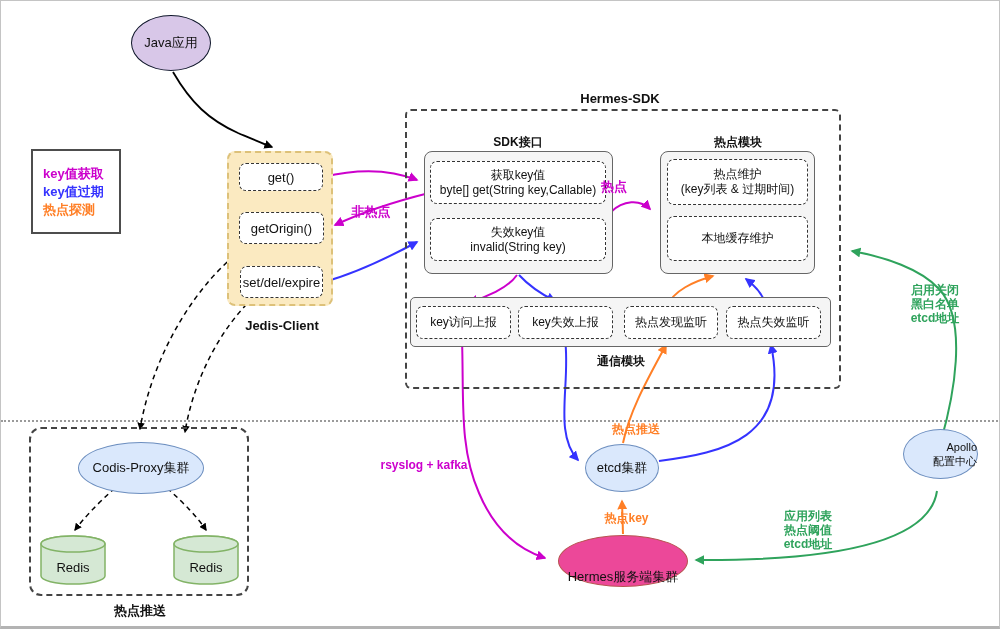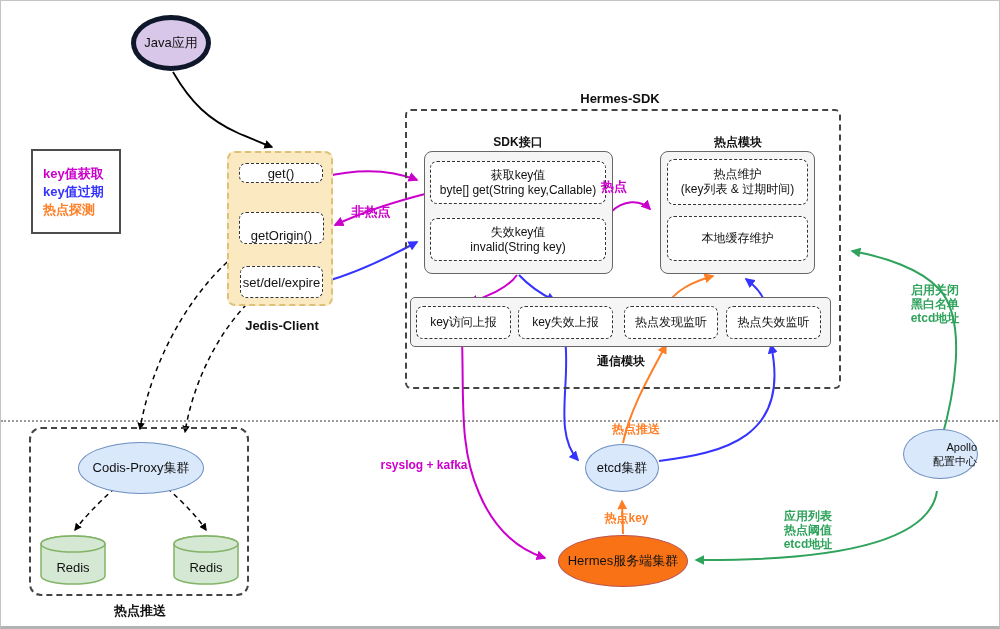--- a/index.html
+++ b/index.html
@@ -2,23 +2,23 @@
 <html><head>
 <meta charset="utf-8">
 <style>
   html,body { margin:0; padding:0; background:#f2f2f2; font-family:"Liberation Sans",sans-serif; }
   .canvas { position:relative; width:1000px; height:629px; background:#ffffff;
             border:1px solid #c4c4c4; border-bottom:3px solid #b3b3b3; box-sizing:border-box; overflow:hidden; }
   .edge-layer { position:absolute; left:0; top:0; width:1000px; height:629px; pointer-events:none; }
   .abs { position:absolute; box-sizing:border-box; }
   .ellipse { position:absolute; border-radius:50%; display:flex; flex-direction:column; align-items:center;
              justify-content:center; text-align:center; font-size:13px; color:#111; box-sizing:border-box; }
-  .purple { background:#d8c7e8; border:5px solid #0f172a; }
+  .purple { background:#d8c7e8; border:1px solid #0f172a; }
   .bluefill { background:#dae8fc; border:1px solid #6c8ebf; }
-  .redfill { background:#f97316; border:1px solid #b85450; }
+  .redfill { background:#ec4899; border:1px solid #b85450;justify-content:flex-end; }
   .graybox { position:absolute; background:#f5f5f5; border:1px solid #666; border-radius:8px; box-sizing:border-box; }
   .dashbox { position:absolute; background:#fff; border:1.5px dashed #333; border-radius:7px; box-sizing:border-box;
              display:flex; flex-direction:column; align-items:center; justify-content:center; text-align:center;
              font-size:12px; line-height:15px; color:#111; }
   .mbox { font-size:13px; }
   .lbl { position:absolute; font-size:12px; color:#111; text-align:center; box-sizing:border-box; }
   .bold { font-weight:bold; }
   .t13 { font-size:13px; }
   .c-mag { color:#cc00cc; }
   .c-org { color:#ff7f26; }
@@ -88,24 +88,24 @@
     <span>Java应用</span>
   </div>
 
   <div class="legend">
     <span style="color: rgb(204, 0, 204);">key值获取</span>
     <span style="color: rgb(53, 51, 255);">key值过期</span>
     <span style="color: rgb(255, 127, 38);">热点探测</span>
   </div>
 
   <div class="jedis-box" style="left:226px; top:150px; width:106px; height:155px;"></div>
-  <div class="dashbox mbox" style="left:238px; top:162px; width:84px; height:20px;">
+  <div class="dashbox mbox" style="left:238px; top:162px; width:84px; height:28px;">
     <span>get()</span>
   </div>
-  <div class="dashbox mbox" style="left:238px; top:211px; width:85px; height:32px;justify-content:flex-end;">
+  <div class="dashbox mbox" style="left:238px; top:211px; width:85px; height:32px;">
     <span>getOrigin()</span>
   </div>
   <div class="dashbox mbox" style="left:239px; top:265px; width:83px; height:32px;">
     <span>set/del/expire</span>
   </div>
   <div class="lbl bold t13" style="left:231px; top:310px; width:100px;margin-top:7px;">Jedis-Client</div>
 
   <div class="sdk-outer" style="left:404px; top:108px; width:436px; height:280px;"></div>
   <div class="lbl bold t13" style="left:559px; top:90px; width:120px;">Hermes-SDK</div>
 

